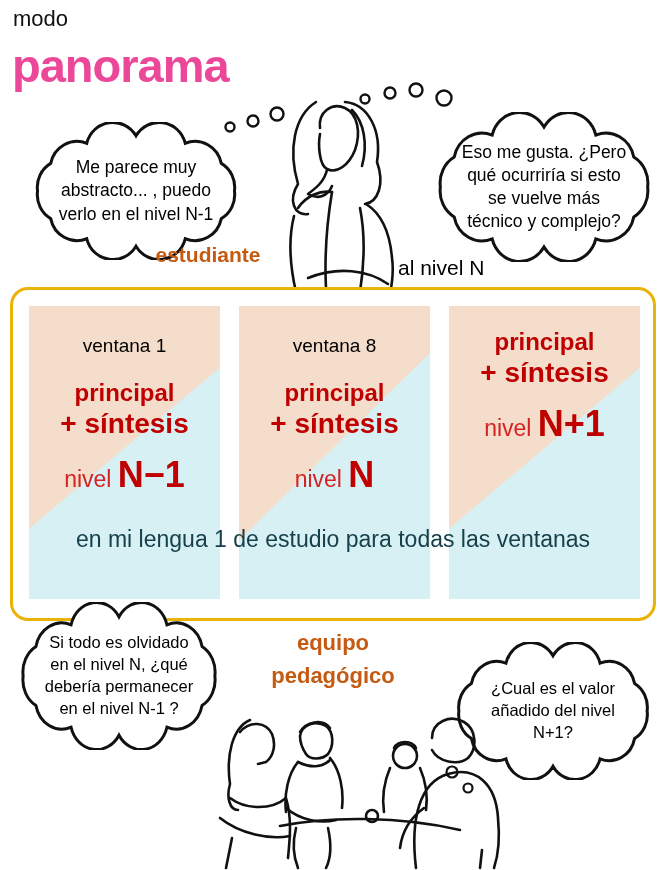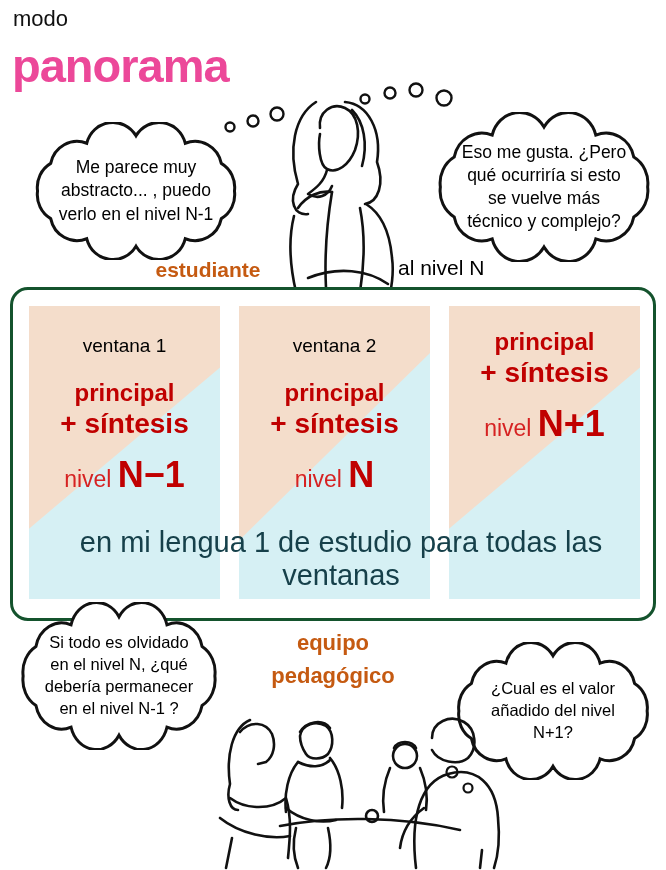--- a/index.html
+++ b/index.html
@@ -16,42 +16,42 @@
 
   
   .cloud{position:absolute;}
   .cloud svg{position:absolute;inset:0;width:100%;height:100%;}
   .cloud-text{
     position:absolute;inset:13% 7%;display:flex;align-items:center;justify-content:center;
     text-align:center;font-size:17.5px;line-height:1.32;color:#000;
   }
   .cloud-small .cloud-text{font-size:16.5px;}
 
-  .label-estudiante{left:128px;top:258px;width:160px;text-align:center;
+  .label-estudiante{left:128px;top:243px;width:160px;text-align:center;
     font-size:21px;font-weight:700;color:#C55A11;}
   .label-alnivel{left:398px;top:256px;font-size:21px;color:#000;}
 
   
   .win-box{
     left:10px;top:287px;width:646px;height:334px;box-sizing:border-box;
-    border:3px solid #14532d;border-radius:18px;background:#fff;
+    border:3px solid #eab308;border-radius:18px;background:#fff;
   }
   .panels{position:absolute;left:16px;top:16px;right:13px;bottom:19px;display:flex;gap:19px;}
   .panel{position:relative;flex:1;background:#F4DDCB;overflow:hidden;}
   .panel-cyan{position:absolute;inset:0;background:#D6F0F4;
     clip-path:polygon(0 76%,100% 21%,100% 100%,0 100%);}
   .panel:nth-child(2) .panel-cyan{clip-path:polygon(0 80%,100% 16%,100% 100%,0 100%);}
   .panel-content{position:relative;text-align:center;}
   .panel-title{margin-top:29px;font-size:19px;color:#000;}
   .panel-main{margin-top:21px;font-size:24px;line-height:1.22;font-weight:700;color:#C00000;}
   .panel-plus{font-size:28px;line-height:1.22;font-weight:700;color:#C00000;}
   .panel-level{margin-top:13px;font-size:23px;color:#D62222;}
   .panel-level b{font-size:36px;font-weight:700;color:#C00000;}
-  .box-footer{position:absolute;left:8px;top:236px;width:100%;text-align:center;
-    font-size:29px;color:#16404A;}
+  .box-footer{position:absolute;left:0;top:236px;width:100%;text-align:center;
+    font-size:23px;color:#16404A;}
 
   .label-equipo{left:0;top:626px;width:666px;text-align:center;font-size:22px;
     font-weight:700;color:#C55A11;line-height:1.5;}
 
   .sketch{stroke:#111;fill:none;stroke-width:2.6;stroke-linecap:round;stroke-linejoin:round;}
 </style>
 </head>
 <body>
 
 <div class="stage">
@@ -118,21 +118,21 @@
           <div class="panel-title">ventana 1</div>
           <div class="panel-main">principal</div>
           <div class="panel-plus">+ síntesis</div>
           <div class="panel-level"><span>nivel</span> <b>N−1</b></div>
         </div>
       </div>
 
       <div class="panel">
         <div class="panel-cyan"></div>
         <div class="panel-content">
-          <div class="panel-title">ventana 2</div>
+          <div class="panel-title">ventana 8</div>
           <div class="panel-main">principal</div>
           <div class="panel-plus">+ síntesis</div>
           <div class="panel-level"><span>nivel</span> <b>N</b></div>
         </div>
       </div>
 
       <div class="panel">
         <div class="panel-cyan"></div>
         <div class="panel-content">
           <div class="panel-main">principal</div>

